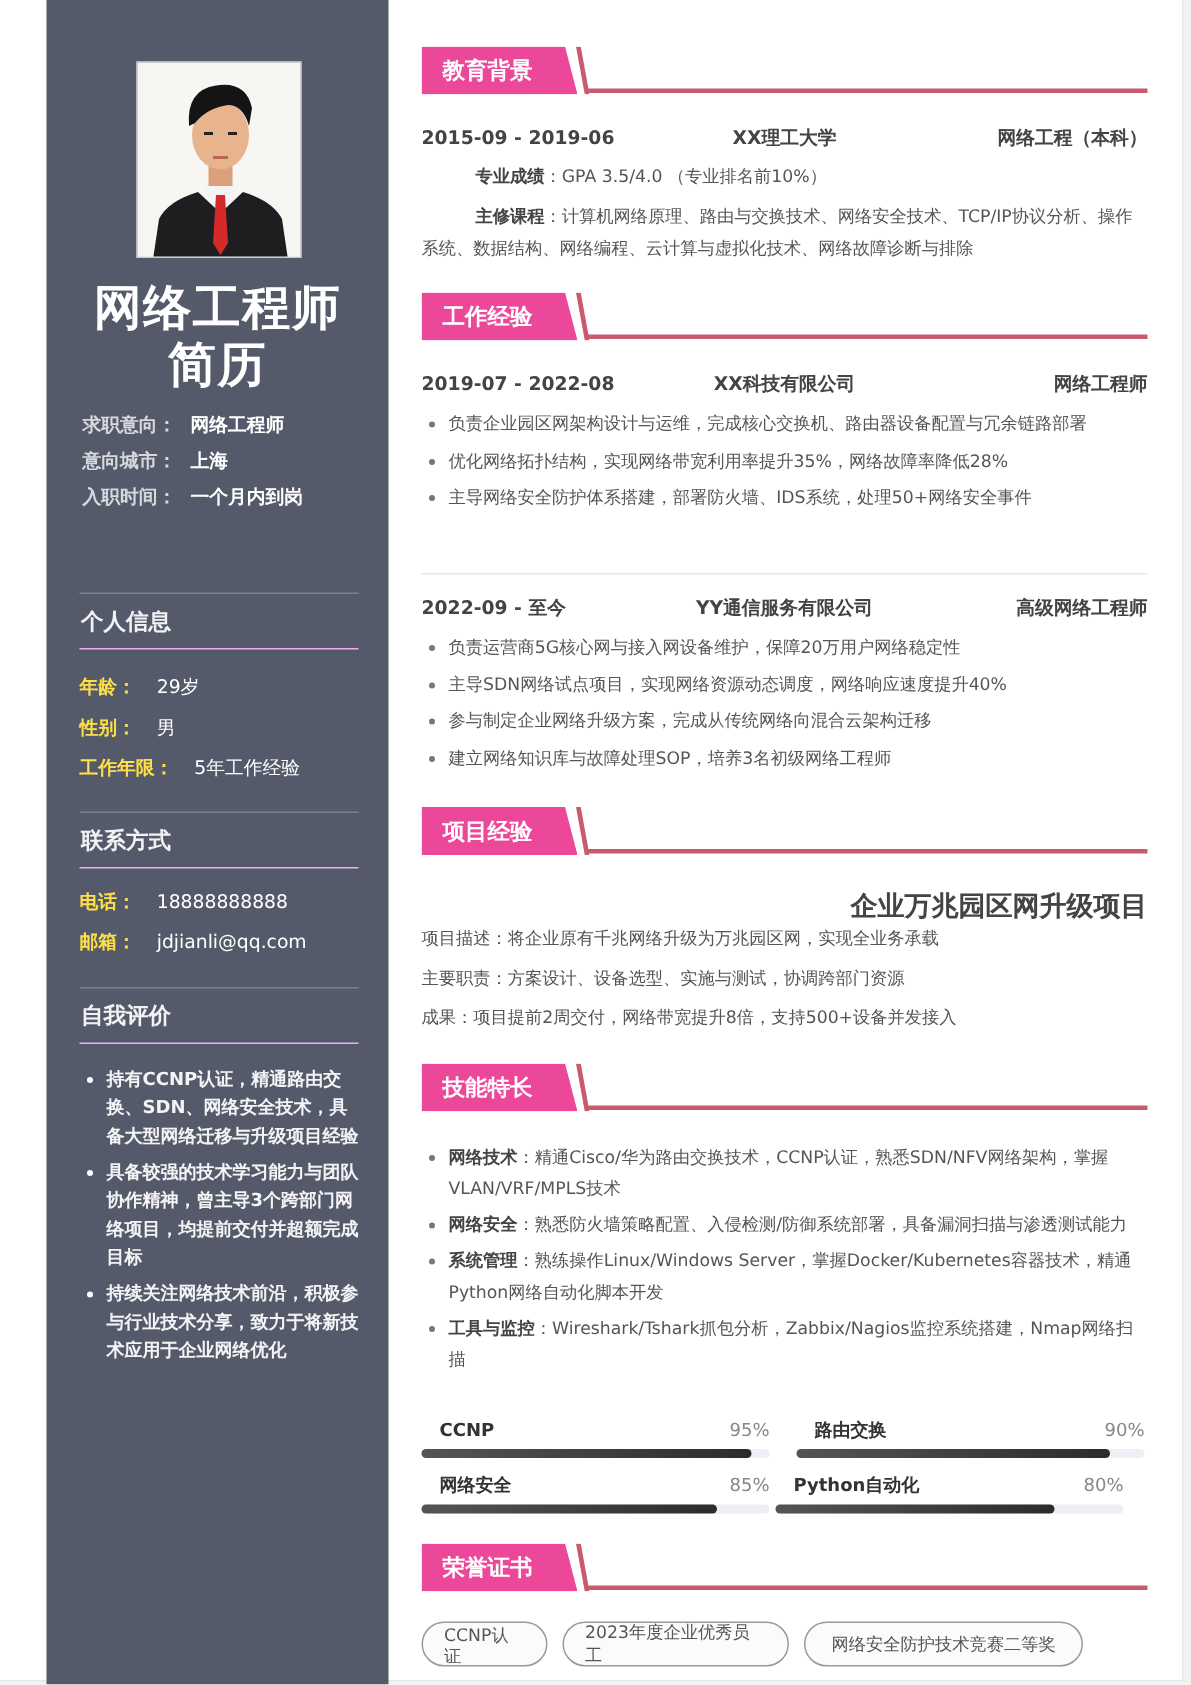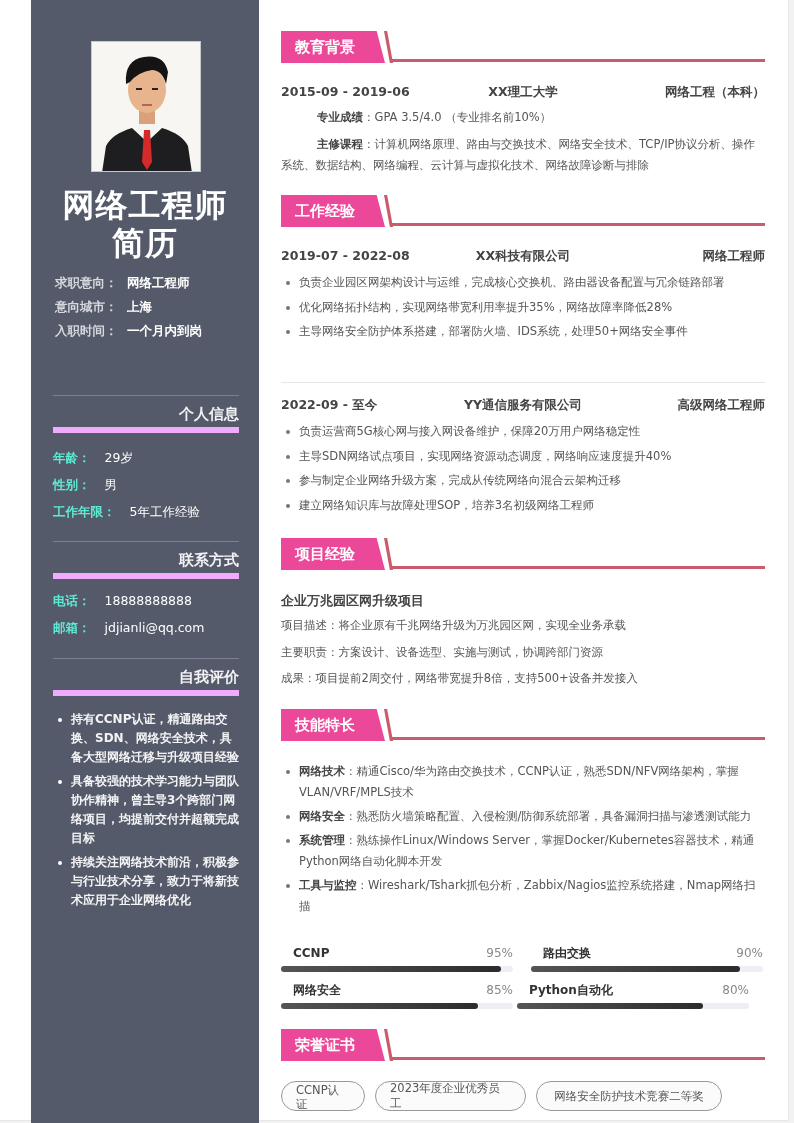--- a/index.html
+++ b/index.html
@@ -7,24 +7,24 @@
   body { font-family: "DejaVu Sans", "Liberation Sans", sans-serif; color: #555; position: relative; }
   .page { position: absolute; left: 0; top: 0; width: 789px; height: 1121px; background: #fff; border-right: 1px solid #e6e6e6; border-bottom: 1px solid #e6e6e6; }
   .sidebar { position: absolute; left: 31px; top: 0; width: 228px; height: 1123px; background: #545a69; color: #fff; }
   .photo { position: absolute; left: 60px; top: 41px; width: 110px; height: 131px; background: #f7f6f3; border: 1px solid #c9c9c9; overflow: hidden; }
   .photo svg { display: block; }
   .title { position: absolute; left: 0; top: 186px; width: 228px; text-align: center; font-size: 32px; font-weight: bold; line-height: 38px; color: #fff; letter-spacing: 1px; }
   .intent { position: absolute; left: 24px; top: 272px; width: 200px; }
   .intent-row { display: flex; font-size: 12.5px; font-weight: bold; height: 24px; line-height: 22px; }
   .intent-row .k { color: #d6d8de; width: 72px; }
   .intent-row .v { color: #fff; }
-  .side-h { position: absolute; left: 22px; width: 186px; border-top: 1px solid #7a8090; border-bottom: 6px solid #f0abfc; height: 38px; line-height: 36px; font-size: 15px; font-weight: bold; color: #f2f2f4; padding-left: 1px; text-align: right; }
+  .side-h { position: absolute; left: 22px; width: 186px; border-top: 1px solid #7a8090; border-bottom: 1px solid #f0abfc; height: 38px; line-height: 36px; font-size: 15px; font-weight: bold; color: #f2f2f4; padding-left: 1px; }
   .side-list { position: absolute; left: 22px; width: 190px; }
   .side-row { display: flex; font-size: 12.5px; height: 27px; line-height: 24px; }
-  .side-row .k { color: #5eead4; font-weight: bold; margin-right: 14px; }
+  .side-row .k { color: #fde047; font-weight: bold; margin-right: 14px; }
   .side-row .v { color: #fff; }
   .eval { position: absolute; left: 22px; top: 710px; width: 190px; list-style: none; }
   .eval li { position: relative; padding-left: 18px; font-size: 12px; font-weight: bold; line-height: 19px; color: #f4f4f6; margin-bottom: 5px; }
   .eval li::before { content: ""; position: absolute; left: 5px; top: 8px; width: 4px; height: 4px; border-radius: 50%; background: #fff; }
 
   .main { position: absolute; left: 281px; top: 0; width: 484px; }
   .sec-h { position: absolute; left: 0; width: 484px; height: 32px; }
   .sec-h .tab { position: absolute; left: 0; top: 0; height: 32px; width: 104px; background: #ec4899; clip-path: polygon(0 0, 92% 0, 100% 100%, 0 100%); color: #fff; font-size: 15px; font-weight: bold; line-height: 32px; padding-left: 14px; }
   .sec-h .slash { position: absolute; left: 103px; top: 0; width: 9px; height: 32px; background: #c95b6c; clip-path: polygon(0 0, 35% 0, 100% 100%, 65% 100%); }
   .sec-h .line { position: absolute; left: 110px; right: 0; top: 28px; height: 3px; background: #c95b6c; }
@@ -32,21 +32,21 @@
   .row3 .c { position: absolute; left: 0; width: 484px; text-align: center; }
   .row3 span { position: relative; z-index: 1; }
   .p { position: absolute; left: 0; width: 484px; font-size: 11.5px; line-height: 21px; color: #555; }
   .p b { color: #444; margin-left: 36px; }
   .bul { position: absolute; left: 0; width: 484px; list-style: none; }
   .bul li { position: relative; padding-left: 18px; font-size: 11.5px; line-height: 24.5px; color: #555; }
   .bul li::before { content: ""; position: absolute; left: 5px; top: 11px; width: 4px; height: 4px; border-radius: 50%; background: #777; }
   .skills li { line-height: 21px; margin-bottom: 3px; }
   .skills li::before { top: 9px; }
   .hr { position: absolute; left: 0; width: 484px; height: 1px; background: #e8e8e8; }
-  .proj-title { position: absolute; left: 0; width: 484px; text-align: left; font-size: 13px; font-weight: bold; color: #444; }
+  .proj-title { position: absolute; left: 0; width: 484px; text-align: right; font-size: 18px; font-weight: bold; color: #444; }
   .bar { position: absolute; width: 232px; }
   .bar .lbl { display: flex; justify-content: space-between; font-size: 12px; height: 18px; line-height: 18px; margin-left: 12px; }
   .bar .lbl .n { font-weight: bold; color: #333; }
   .bar .lbl .pc { color: #888; }
   .bar .track { margin-top: 4px; height: 6px; border-radius: 3px; background: #eeeff4; position: relative; }
   .bar .fill { position: absolute; left: 0; top: 0; height: 6px; border-radius: 3px; background: linear-gradient(90deg, #555, #2c2c2c); }
   .chips { position: absolute; left: 0; top: 1081px; display: flex; gap: 10px; }
   .chip { border: 1px solid #999; border-radius: 16px; height: 30px; font-size: 11.5px; color: #555; display: flex; align-items: center; justify-content: center; padding: 0 14px; background: #fbfbfb; }
   .chip.narrow { width: 84px; line-height: 14px; padding: 4px 14px; text-align: left; align-items: flex-start; padding-top: 1px; }
 </style>

